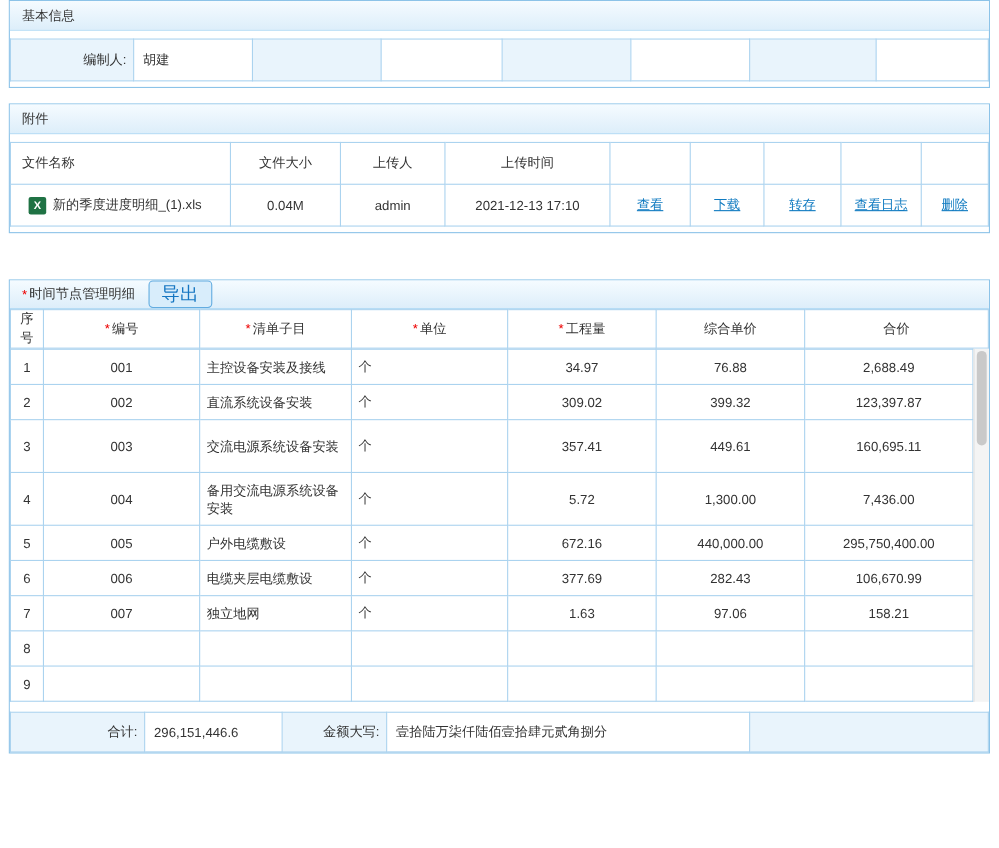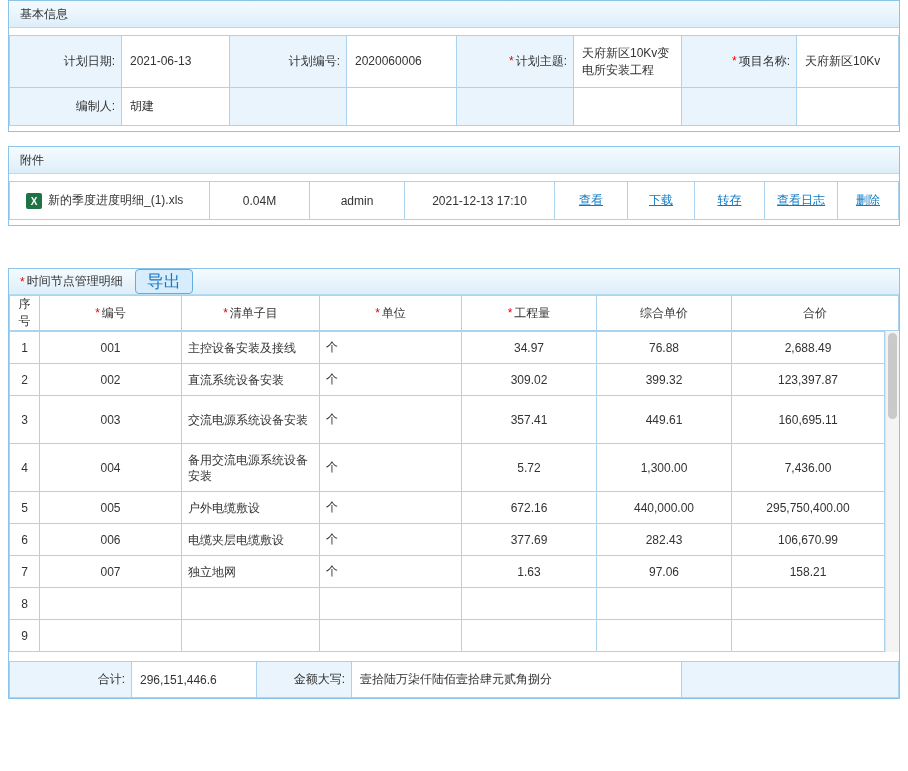--- a/index.html
+++ b/index.html
@@ -119,30 +119,20 @@
           <col style="width:112px">
             <col style="width:108px">
           <col style="width:117px">
             <col style="width:110px">
           <col style="width:117px">
             <col style="width:108px">
           <col style="width:115px">
             <col>
         </colgroup>
         <tbody>
-            <tr class="r1">
-          <td class="lbl">计划日期:</td>
-          <td class="val">2021-06-13</td>
-          <td class="lbl">计划编号:</td>
-          <td class="val">2020060006</td>
-          <td class="lbl"><span class="req">*</span><span>计划主题:</span></td>
-          <td class="val">天府新区10Kv变电所安装工程</td>
-          <td class="lbl"><span class="req">*</span><span>项目名称:</span></td>
-          <td class="val">天府新区10Kv</td>
-        </tr>
         <tr class="r2">
           <td class="lbl">编制人:</td>
           <td class="val">胡建</td>
           <td class="lbl"></td>
           <td class="val"></td>
           <td class="lbl"></td>
           <td class="val"></td>
           <td class="lbl"></td>
           <td class="val"></td>
         </tr>
@@ -162,20 +152,31 @@
             <col style="width:100px">
             <col style="width:95px">
             <col style="width:150px">
           <col style="width:73px">
             <col style="width:67px">
             <col style="width:70px">
             <col style="width:73px">
             <col>
         </colgroup>
         <tbody>
+            <tr>
+          <td class="name-h">文件名称</td>
+          <td>文件大小</td>
+          <td>上传人</td>
+          <td>上传时间</td>
+          <td></td>
+          <td></td>
+          <td></td>
+          <td></td>
+          <td></td>
+        </tr>
         <tr>
           <td>
             <span class="file-cell">
               <span class="xls-icon"></span>
               <span>新的季度进度明细_(1).xls</span>
             </span>
           </td>
           <td>0.04M</td>
           <td>admin</td>
           <td>2021-12-13 17:10</td>

